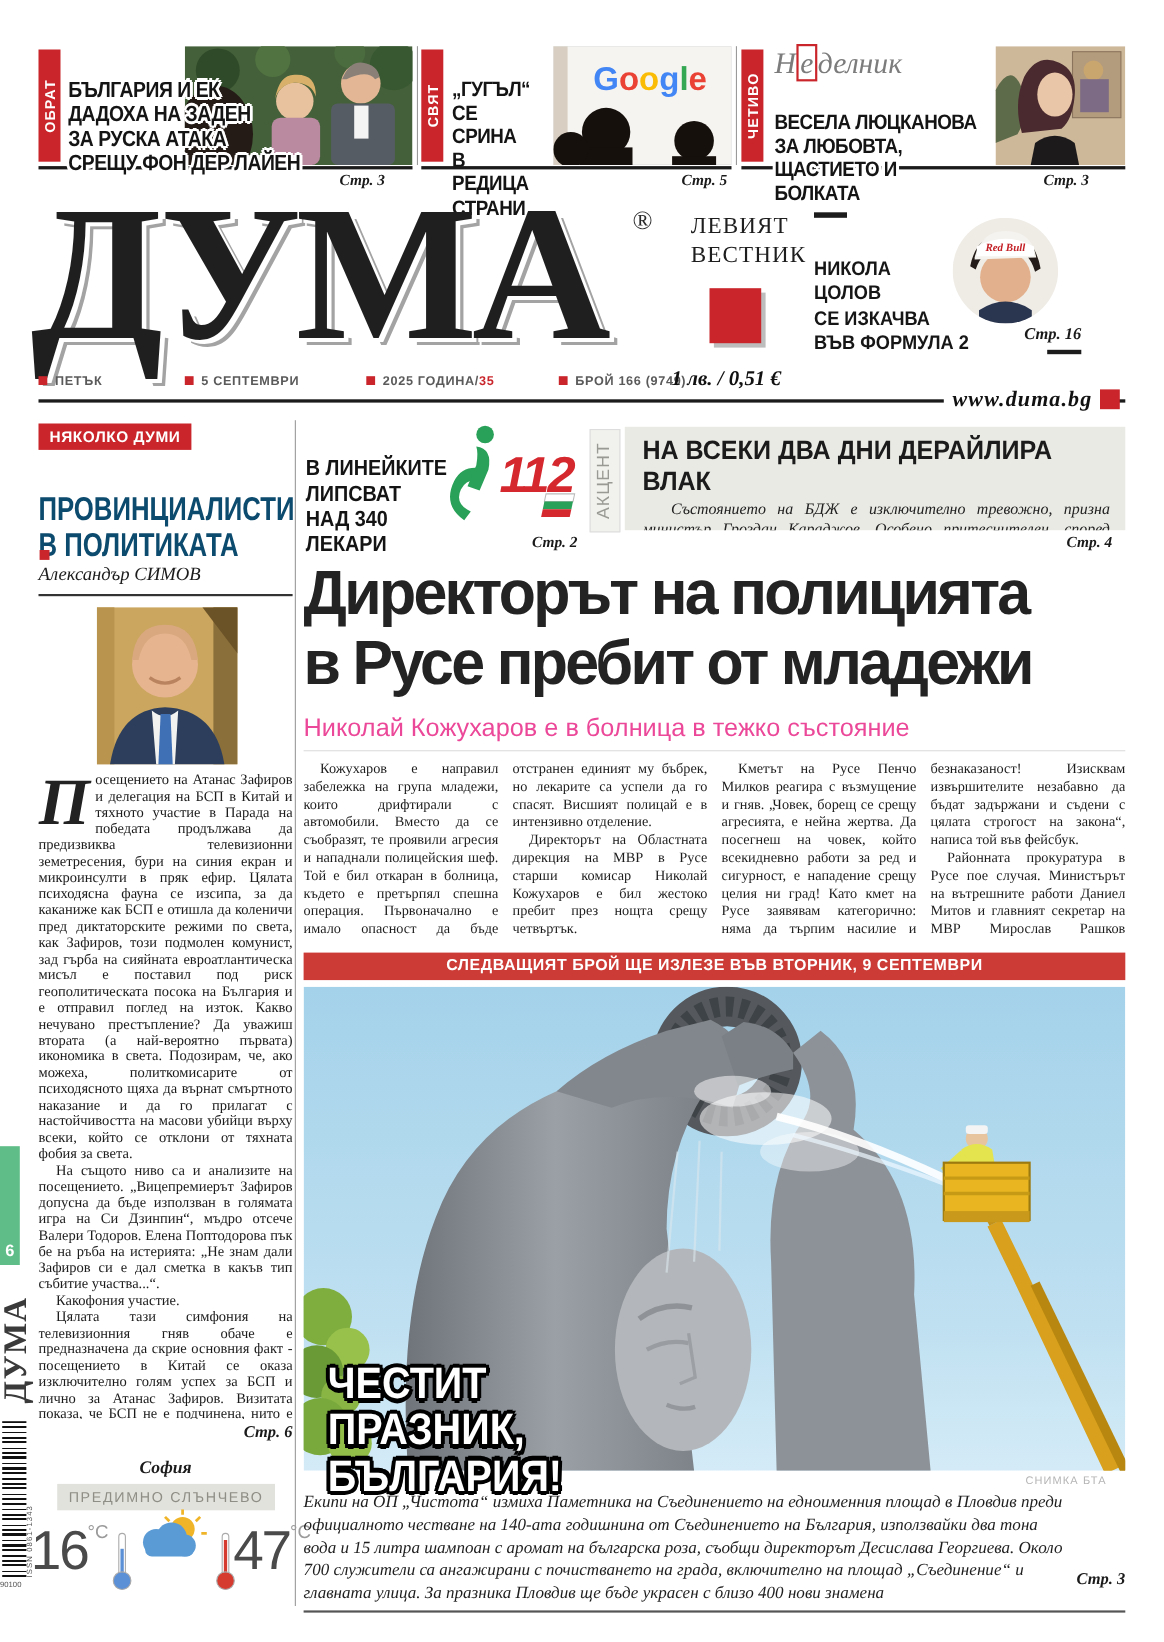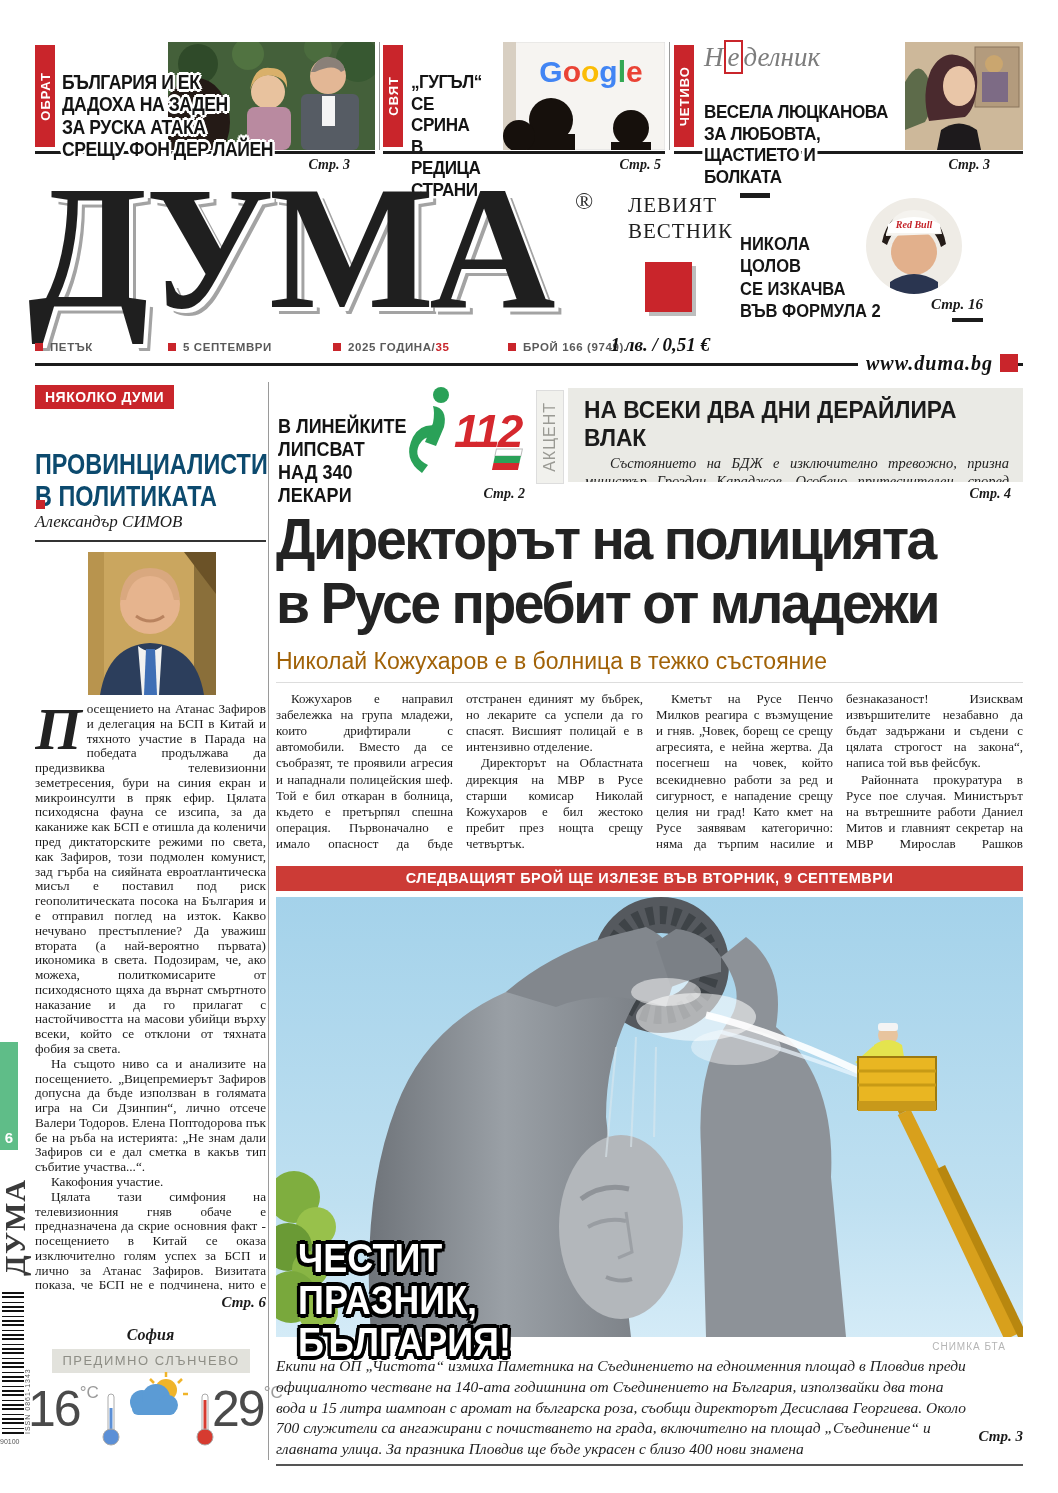--- a/index.html
+++ b/index.html
@@ -194,21 +194,21 @@
   <circle cx="62" cy="52" r="30" fill="#e6b48e"></circle>
   <path d="M32,48 q3,-32 30,-32 q27,0 30,32 l-6,0 q-5,-24 -24,-24 q-19,0 -24,24z" fill="#d9a87f"></path>
   <path d="M48,64 q14,10 28,0" stroke="#b9835f" stroke-width="3" fill="none"></path>
   <path d="M12,143 q8,-50 50,-52 q46,2 54,52z" fill="#2c3e5c"></path>
   <path d="M50,94 q12,10 24,0 l-3,49 l-17,0z" fill="#f2f2f0"></path>
   <path d="M58,97 l9,0 l2,46 l-13,0z" fill="#3f6fb5"></path>
 </svg>
 
 <div class="a oped-body" style="left:35px;top:702px;width:231px;height:588px;overflow:hidden">
   <p><span class="dcap">П</span><span>осещението на Атанас Зафиров и делегация на БСП в Китай и тяхното участие в Парада на победата продължава да предизвиква телевизионни земетресения, бури на синия екран и микроинсулти в пряк ефир. Цялата психодясна фауна се изсипа, за да каканиже как БСП е отишла да коленичи пред диктаторските режими по света, как Зафиров, този подмолен комунист, зад гърба на сияйната евроатлантическа мисъл е поставил под риск геополитическата посока на България и е отправил поглед на изток. Какво нечувано престъпление? Да уважиш втората (а най-вероятно първата) икономика в света. Подозирам, че, ако можеха, политкомисарите от психодясното щяха да върнат смъртното наказание и да го прилагат с настойчивостта на масови убийци върху всеки, който се отклони от тяхната фобия за света.</span></p>
-  <p class="opi">На същото ниво са и анализите на посещението. „Вицепремиерът Зафиров допусна да бъде използван в голямата игра на Си Дзинпин“, лично отсече Валери Тодоров. Елена Поптодорова пък бе на ръба на истерията: „Не знам дали Зафиров си е дал сметка в какъв тип събитие участва...“.</p>
+  <p class="opi">На същото ниво са и анализите на посещението. „Вицепремиерът Зафиров допусна да бъде използван в голямата игра на Си Дзинпин“, мъдро отсече Валери Тодоров. Елена Поптодорова пък бе на ръба на истерията: „Не знам дали Зафиров си е дал сметка в какъв тип събитие участва...“.</p>
   <p class="opi">Какофония участие.</p>
   <p class="opi">Цялата тази симфония на телевизионния гняв обаче е предназначена да скрие основния факт - посещението в Китай се оказа изключително голям успех за БСП и лично за Атанас Зафиров. Визитата показа, че БСП не е подчинена, нито е примирена, не е натирена в ъгъла или в будна кома. БСП показа характер и визия.</p>
 </div>
 <div class="a pg" style="left:35px;top:1294px;width:231px;font-size:15px">Стр. 6</div>
 
 <div class="a ser b i" style="left:35px;top:1326px;width:231px;text-align:center;font-size:16px;color:#1b1b1b">София</div>
 <div class="a" style="left:52px;top:1349px;width:198px;height:24px;background:#E2E2DC;color:#8E8E86;font-size:13px;letter-spacing:1.5px;text-align:center;line-height:24px">ПРЕДИМНО СЛЪНЧЕВО</div>
 <div class="a" style="left:28px;top:1380px"><span class="wnum">16</span><span class="wunit">°C</span></div>
 <svg class="a" style="left:100px;top:1392px;width:22px;height:54px" viewBox="0 0 22 54">
   <rect x="8" y="2" width="6" height="38" rx="3" fill="#fff" stroke="#aaa"></rect>
@@ -228,21 +228,21 @@
       <circle cx="36" cy="26" r="14"></circle>
       <circle cx="48" cy="33" r="10"></circle>
       <rect x="12" y="30" width="44" height="13" rx="6"></rect>
     </g>
 </svg>
 <svg class="a" style="left:194px;top:1392px;width:22px;height:54px" viewBox="0 0 22 54">
   <rect x="8" y="2" width="6" height="38" rx="3" fill="#fff" stroke="#aaa"></rect>
   <rect x="9.5" y="8" width="3" height="32" fill="#d63b30"></rect>
   <circle cx="11" cy="45" r="8" fill="#d63b30" stroke="#aaa"></circle>
 </svg>
-<div class="a" style="left:212px;top:1380px"><span class="wnum">29</span><span class="wunit">°C</span></div>
+<div class="a" style="left:212px;top:1380px"><span class="wnum">47</span><span class="wunit">°C</span></div>
 
 <div class="a b pre" style="left:278px;top:392px;font-size:20px;line-height:1.15;color:#141414">
   <span class="cx" style="transform:scaleX(.9)">В ЛИНЕЙКИТЕ
 ЛИПСВАТ
 НАД 340
 ЛЕКАРИ</span>
 </div>
 <svg class="a" style="left:392px;top:385px;width:140px;height:96px" viewBox="0 0 140 96">
   <path d="M30,88 q-20,-14 -9,-36 q8,-15 26,-11 l-3,11 q-12,-2 -17,8 q-6,13 9,20z" fill="#2AA158"></path>
   <circle cx="49" cy="10" r="8" fill="#2AA158"></circle>
@@ -266,21 +266,21 @@
   <p class="ser i j" style="margin:3px 14px 0 16px;font-size:14.5px;line-height:1.22;color:#222;text-indent:26px">Състоянието на БДЖ е изключително тревожно, призна министър Гроздан Караджов. Особено притеснителен, според него, е фактът, че не разполагаме със съвременни методи за електронно спиране на влаковете.</p>
 </div>
 <div class="a pg" style="left:908px;top:486px;width:103px">Стр. 4</div>
 
 <div class="a b" style="left:276px;top:506px;font-size:57px;letter-spacing:-2.5px;color:#232323;white-space:nowrap">
   <span class="cx" style="transform:scaleX(.97)">Директорът на полицията</span>
 </div>
 <div class="a b" style="left:276px;top:570px;font-size:57px;letter-spacing:-2.5px;color:#232323;white-space:nowrap">
   <span class="cx" style="transform:scaleX(.97)">в Русе пребит от младежи</span>
 </div>
-<div class="a" style="left:276px;top:648px;font-size:23px;color:#a16207">Николай Кожухаров е в болница в тежко състояние</div>
+<div class="a" style="left:276px;top:648px;font-size:23px;color:#ec4899">Николай Кожухаров е в болница в тежко състояние</div>
 <div class="a" style="left:276px;top:682px;width:747px;height:1px;background:#ddd"></div>
 
 <div class="a cols" style="left:276px;top:691px;width:747px;height:170px;overflow:hidden">
   <p>Кожухаров е направил забележка на група младежи, които дрифтирали с автомобили. Вместо да се съобразят, те проявили агресия и нападнали полицейския шеф. Той е бил откаран в болница, където е претърпял спешна операция. Първоначално е имало опасност да бъде отстранен единият му бъбрек, но лекарите са успели да го спасят. Висшият полицай е в интензивно отделение.</p>
   <p>Директорът на Областната дирекция на МВР в Русе старши комисар Николай Кожухаров е бил жестоко пребит през нощта срещу четвъртък.</p>
   <p>Кметът на Русе Пенчо Милков реагира с възмущение и гняв. „Човек, борещ се срещу агресията, е нейна жертва. Да посегнеш на човек, който всекидневно работи за ред и сигурност, е нападение срещу целия ни град! Като кмет на Русе заявявам категорично: няма да търпим насилие и безнаказаност! Изисквам извършителите незабавно да бъдат задържани и съдени с цялата строгост на закона“, написа той във фейсбук.</p>
   <p>Районната прокуратура в Русе пое случая. Министърът на вътрешните работи Даниел Митов и главният секретар на МВР Мирослав Рашков заминаха за Русе, за да посетят старши комисар Николай Кожухаров в болница „Канев“.</p>
 </div>
 
 <div class="a b" style="left:276px;top:866px;width:747px;height:25px;background:var(--banner);color:#fff;font-size:14.5px;letter-spacing:.5px;text-align:center;line-height:25px">СЛЕДВАЩИЯТ БРОЙ ЩЕ ИЗЛЕЗЕ ВЪВ ВТОРНИК, 9 СЕПТЕМВРИ</div>

